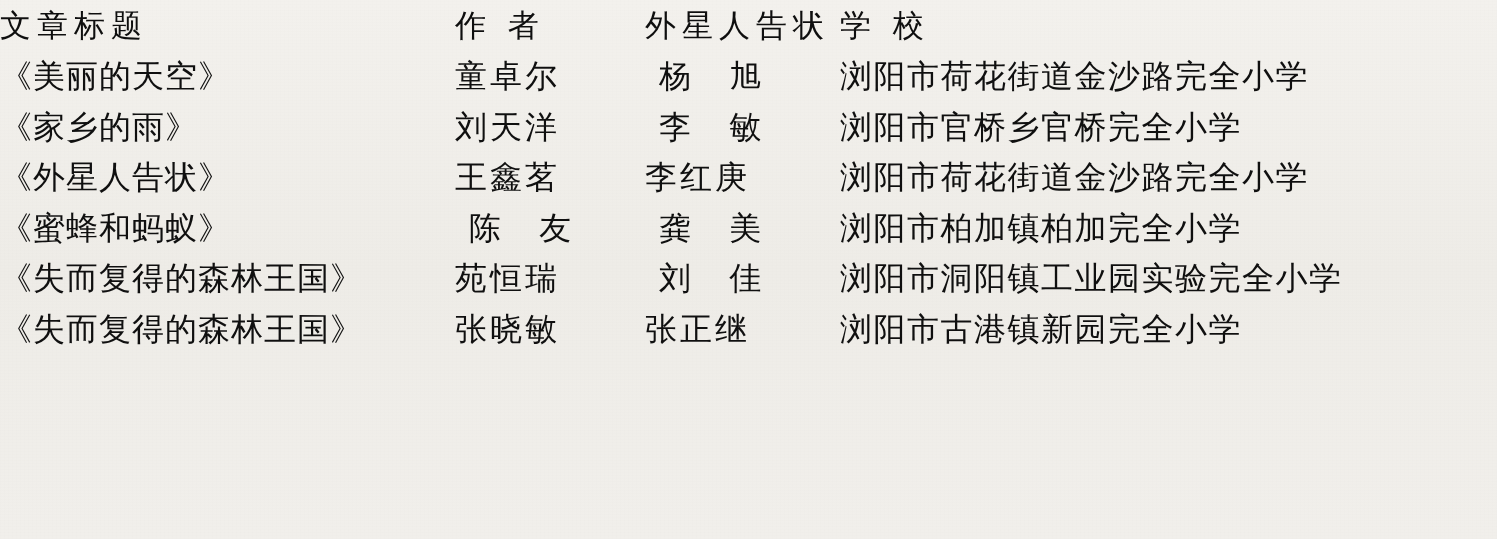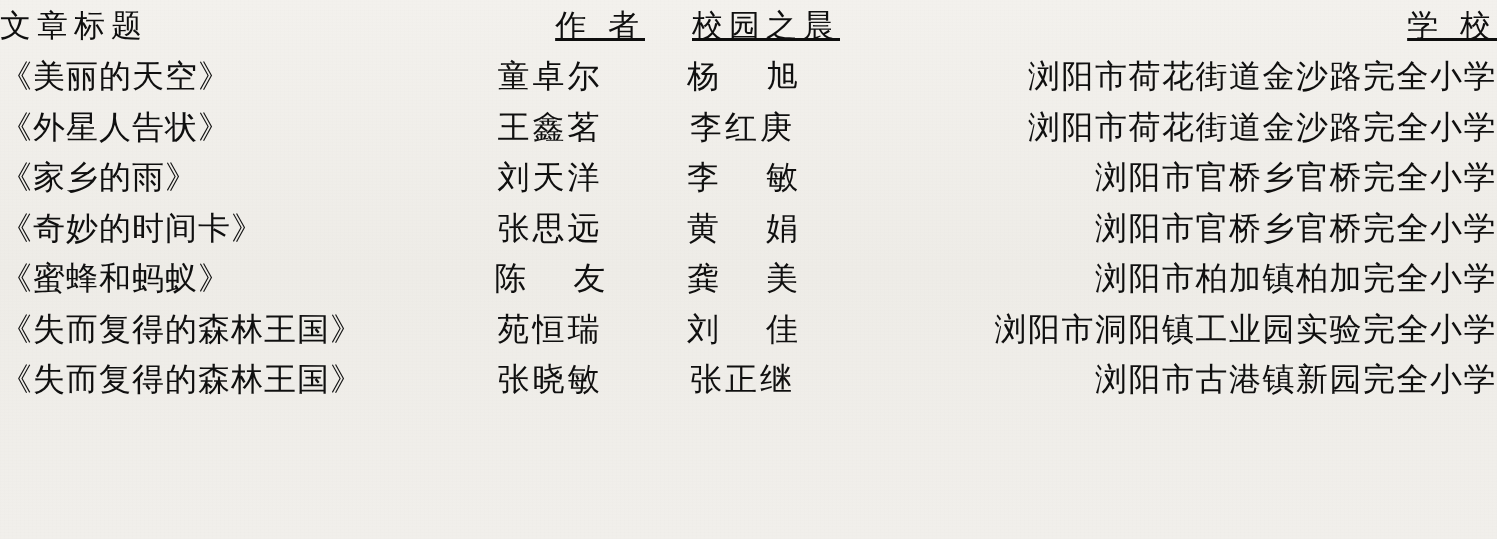--- a/index.html
+++ b/index.html
@@ -45,42 +45,38 @@
   .body-row td {
     height: 50.5px;
     font-size: 32px;
     color: #101010;
   }
   .h-title {
     padding-left: 58px;
     letter-spacing: 7px;
   }
   .h-author, .h-teacher, .h-school {
-    text-align: right;
+    text-align: left;
     letter-spacing: 10px;
     padding-right: 8px;
-    text-decoration: underline;
   }
   .c-title {
     padding-left: 10px;
     letter-spacing: 1px;
   }
   .c-author, .c-teacher {
-    text-align: center;
     letter-spacing: 3px;
-    font-family: Liberation Mono, monospace;
   }
   .c-author.spaced, .c-teacher.spaced {
     letter-spacing: 14px;
     text-indent: 14px;
   }
   .c-school {
     padding-left: 0px;
     letter-spacing: 1.5px;
-    text-align: right;
   }
   .noise {
     position: absolute;
     inset: 0;
     pointer-events: none;
     opacity: 0.05;
     background-image:
       repeating-linear-gradient(0deg, rgba(0,0,0,0.25) 0px, rgba(0,0,0,0) 1px, rgba(0,0,0,0) 3px),
       repeating-linear-gradient(90deg, rgba(0,0,0,0.18) 0px, rgba(0,0,0,0) 1px, rgba(0,0,0,0) 4px);
   }
@@ -93,48 +89,42 @@
     <colgroup>
       <col class="col-title">
       <col class="col-author">
       <col class="col-teacher">
       <col class="col-school">
     </colgroup>
     <thead>
       <tr class="header-row">
         <td class="h-title">文章标题</td>
         <td class="h-author">作  者</td>
-        <td class="h-teacher">校园之晨</td>
+        <td class="h-teacher">外星人告状</td>
         <td class="h-school">学   校</td>
       </tr>
     </thead>
     <tbody>
       <tr class="body-row">
         <td class="c-title">《美丽的天空》</td>
         <td class="c-author">童卓尔</td>
         <td class="c-teacher spaced">杨  旭</td>
         <td class="c-school">浏阳市荷花街道金沙路完全小学</td>
       </tr>
       <tr class="body-row">
-        <td class="c-title">《外星人告状》</td>
-        <td class="c-author">王鑫茗</td>
-        <td class="c-teacher">李红庚</td>
-        <td class="c-school">浏阳市荷花街道金沙路完全小学</td>
-      </tr>
-      <tr class="body-row">
         <td class="c-title">《家乡的雨》</td>
         <td class="c-author">刘天洋</td>
         <td class="c-teacher spaced">李  敏</td>
         <td class="c-school">浏阳市官桥乡官桥完全小学</td>
       </tr>
       <tr class="body-row">
-        <td class="c-title">《奇妙的时间卡》</td>
-        <td class="c-author">张思远</td>
-        <td class="c-teacher spaced">黄  娟</td>
-        <td class="c-school">浏阳市官桥乡官桥完全小学</td>
+        <td class="c-title">《外星人告状》</td>
+        <td class="c-author">王鑫茗</td>
+        <td class="c-teacher">李红庚</td>
+        <td class="c-school">浏阳市荷花街道金沙路完全小学</td>
       </tr>
       <tr class="body-row">
         <td class="c-title">《蜜蜂和蚂蚁》</td>
         <td class="c-author spaced">陈  友</td>
         <td class="c-teacher spaced">龚  美</td>
         <td class="c-school">浏阳市柏加镇柏加完全小学</td>
       </tr>
       <tr class="body-row">
         <td class="c-title">《失而复得的森林王国》</td>
         <td class="c-author">苑恒瑞</td>

